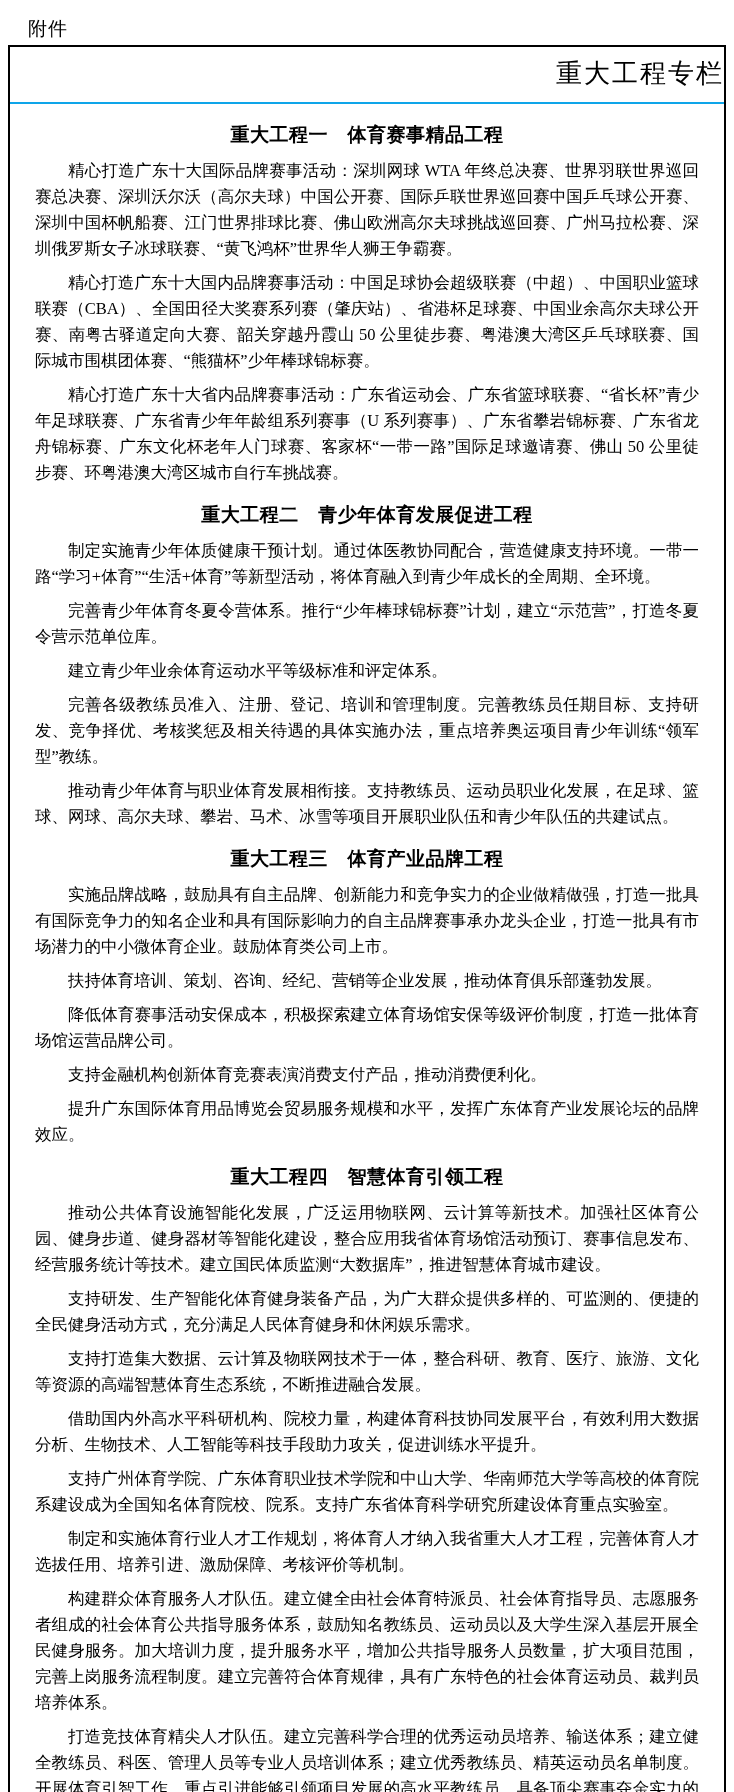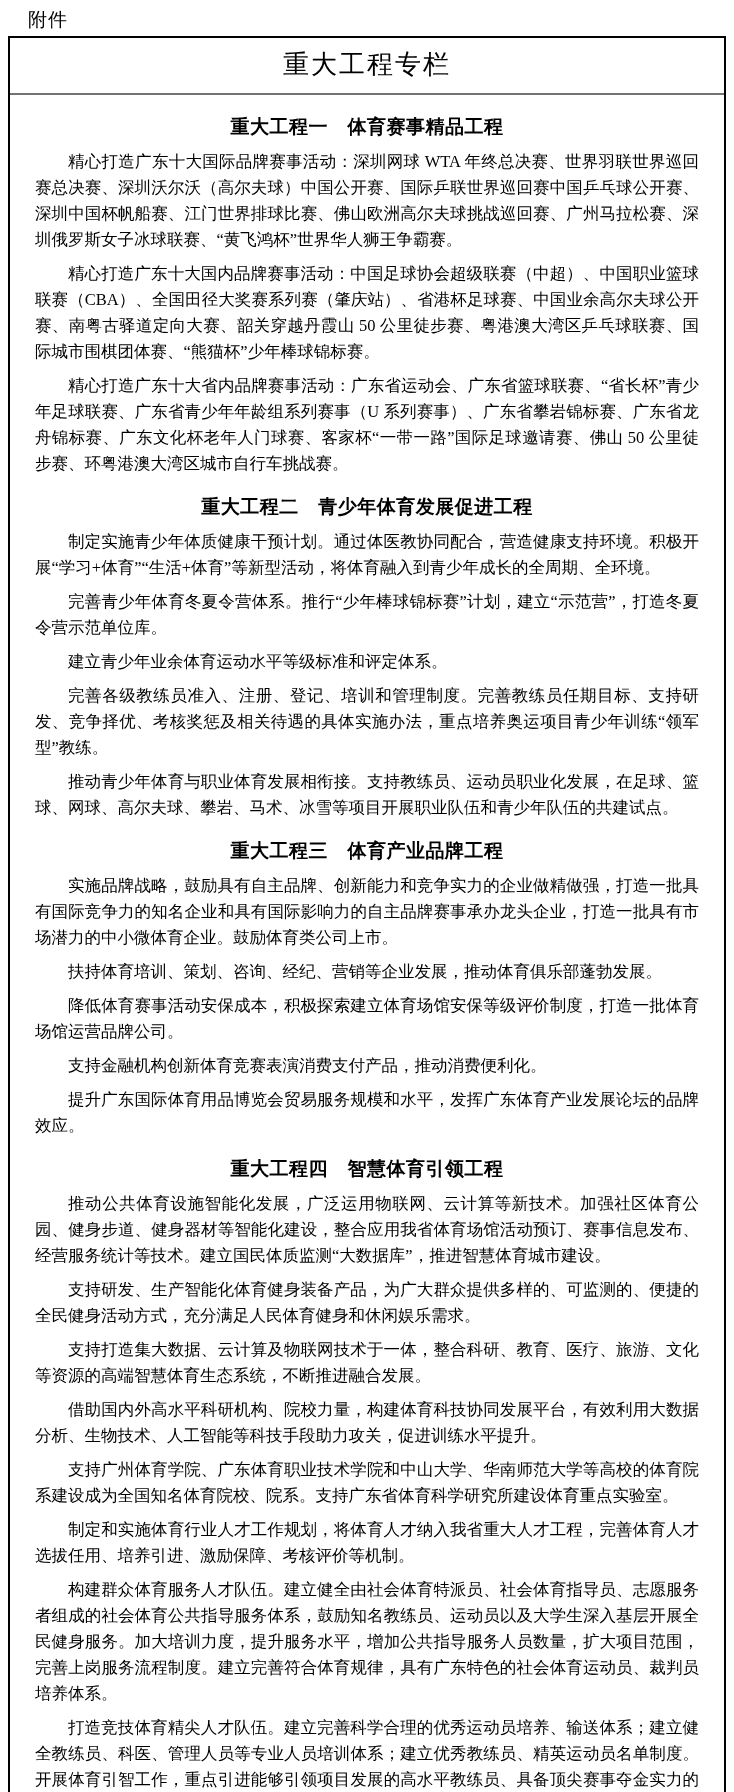--- a/index.html
+++ b/index.html
@@ -8,38 +8,39 @@
     min-height:1792px;
     color:#000;
     font-family:"Liberation Serif","DejaVu Serif",serif;
     -webkit-font-smoothing:antialiased;
   }
   .attachment{
     padding:9px 0 5px 28px;
     font-size:19px;
     line-height:22px;
     letter-spacing:1px;
+    margin-top:9px;
   }
   .outer-box{
     margin:0 8px;
     border:2px solid #000;
   }
   .box-title{
-    border-bottom:2px solid #737373;
-    text-align:center;
+    border-bottom:2px solid #0ea5e9;
+    text-align:right;
     font-size:26px;
     line-height:30px;
     padding:12px 0 13px 0;
     letter-spacing:2px;
   }
   .box-content{
     padding:2px 17px 12px 17px;
   }
   .section-heading{
-    font-family:Liberation Serif, serif;
+    font-family:Liberation Mono, monospace;
     font-weight:bold;
     font-size:19px;
     line-height:24px;
     text-align:center;
     margin:18px 0 10px 0;
     letter-spacing:0.5px;
   }
   .para{
     margin:8px;
     font-size:16.5px;
@@ -58,21 +59,21 @@
     <div class="box-title">重大工程专栏</div>
 
     <div class="box-content">
 
       <div class="section-heading">重大工程一　体育赛事精品工程</div>
       <p class="para">精心打造广东十大国际品牌赛事活动：深圳网球 WTA 年终总决赛、世界羽联世界巡回赛总决赛、深圳沃尔沃（高尔夫球）中国公开赛、国际乒联世界巡回赛中国乒乓球公开赛、深圳中国杯帆船赛、江门世界排球比赛、佛山欧洲高尔夫球挑战巡回赛、广州马拉松赛、深圳俄罗斯女子冰球联赛、“黄飞鸿杯”世界华人狮王争霸赛。</p>
       <p class="para">精心打造广东十大国内品牌赛事活动：中国足球协会超级联赛（中超）、中国职业篮球联赛（CBA）、全国田径大奖赛系列赛（肇庆站）、省港杯足球赛、中国业余高尔夫球公开赛、南粤古驿道定向大赛、韶关穿越丹霞山 50 公里徒步赛、粤港澳大湾区乒乓球联赛、国际城市围棋团体赛、“熊猫杯”少年棒球锦标赛。</p>
       <p class="para">精心打造广东十大省内品牌赛事活动：广东省运动会、广东省篮球联赛、“省长杯”青少年足球联赛、广东省青少年年龄组系列赛事（U 系列赛事）、广东省攀岩锦标赛、广东省龙舟锦标赛、广东文化杯老年人门球赛、客家杯“一带一路”国际足球邀请赛、佛山 50 公里徒步赛、环粤港澳大湾区城市自行车挑战赛。</p>
 
       <div class="section-heading">重大工程二　青少年体育发展促进工程</div>
-      <p class="para">制定实施青少年体质健康干预计划。通过体医教协同配合，营造健康支持环境。积极开展“学习+体育”“生活+体育”等新型活动，将体育融入到青少年成长的全周期、全环境。</p>
+      <p class="para">制定实施青少年体质健康干预计划。通过体医教协同配合，营造健康支持环境。一带一路“学习+体育”“生活+体育”等新型活动，将体育融入到青少年成长的全周期、全环境。</p>
       <p class="para">完善青少年体育冬夏令营体系。推行“少年棒球锦标赛”计划，建立“示范营”，打造冬夏令营示范单位库。</p>
       <p class="para">建立青少年业余体育运动水平等级标准和评定体系。</p>
       <p class="para">完善各级教练员准入、注册、登记、培训和管理制度。完善教练员任期目标、支持研发、竞争择优、考核奖惩及相关待遇的具体实施办法，重点培养奥运项目青少年训练“领军型”教练。</p>
       <p class="para">推动青少年体育与职业体育发展相衔接。支持教练员、运动员职业化发展，在足球、篮球、网球、高尔夫球、攀岩、马术、冰雪等项目开展职业队伍和青少年队伍的共建试点。</p>
 
       <div class="section-heading">重大工程三　体育产业品牌工程</div>
       <p class="para">实施品牌战略，鼓励具有自主品牌、创新能力和竞争实力的企业做精做强，打造一批具有国际竞争力的知名企业和具有国际影响力的自主品牌赛事承办龙头企业，打造一批具有市场潜力的中小微体育企业。鼓励体育类公司上市。</p>
       <p class="para">扶持体育培训、策划、咨询、经纪、营销等企业发展，推动体育俱乐部蓬勃发展。</p>
       <p class="para">降低体育赛事活动安保成本，积极探索建立体育场馆安保等级评价制度，打造一批体育场馆运营品牌公司。</p>
       <p class="para">支持金融机构创新体育竞赛表演消费支付产品，推动消费便利化。</p>

